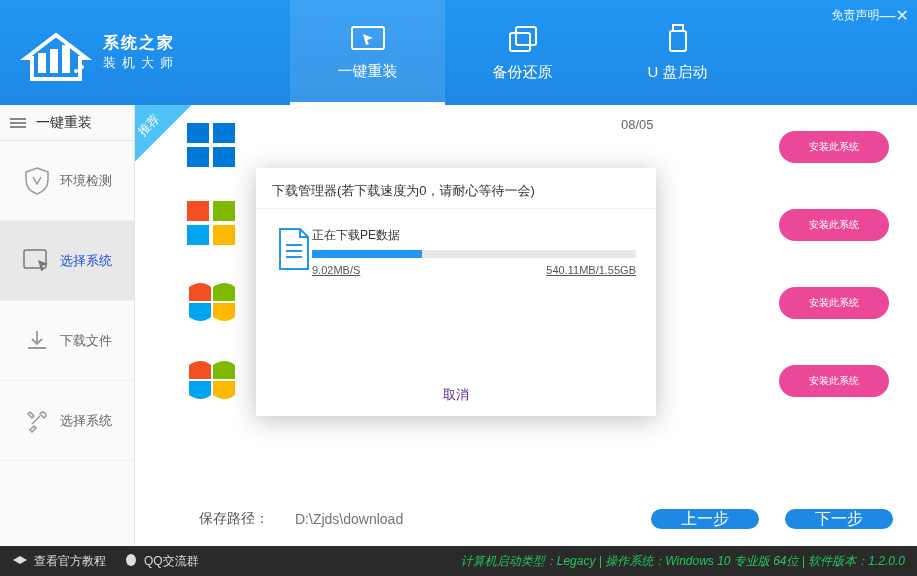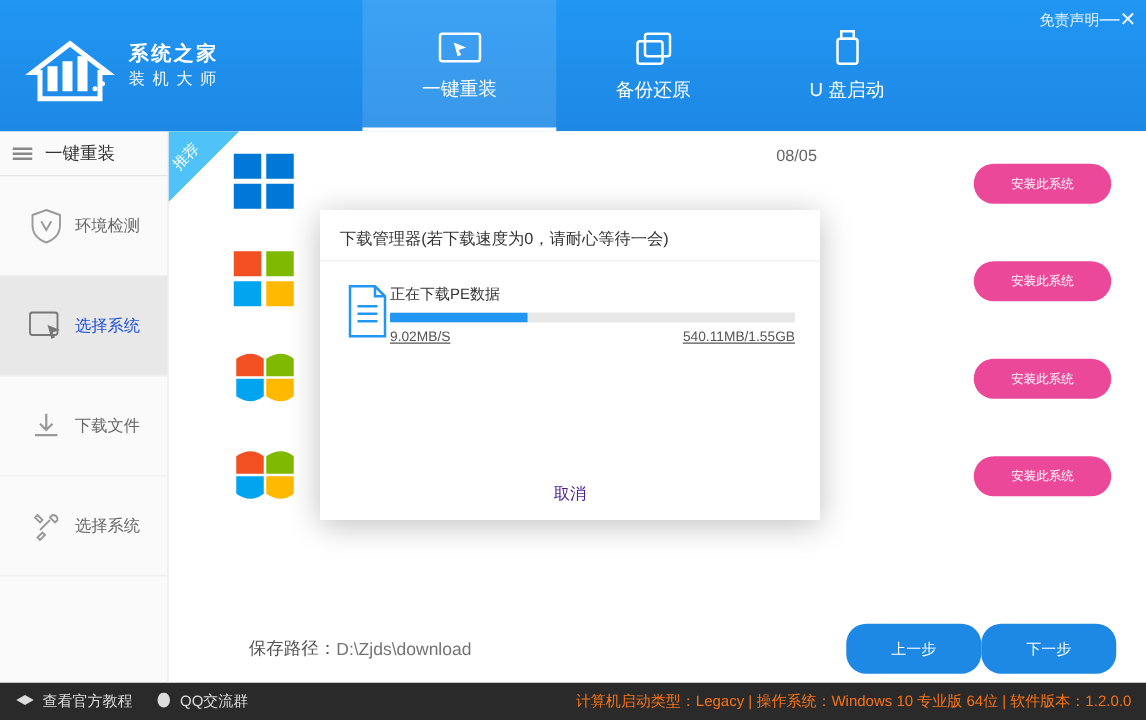--- a/index.html
+++ b/index.html
@@ -31,31 +31,31 @@
 .main { flex: 1; background: #fff; position: relative; display: flex; flex-direction: column; }
 .os-list { flex: 1; padding: 12px 20px 0 20px; position: relative; }
 .ribbon { position: absolute; top: 0; left: 0; width: 56px; height: 56px; background: linear-gradient(135deg, #4fc3f7 50%, transparent 50%); }
 .ribbon span { position: absolute; top: 12px; left: 2px; transform: rotate(-45deg); color: #fff; font-size: 12px; }
 .os-row { display: flex; height: 78px; gap: 18px; }
 .os-icon { width: 56px; height: 56px; margin-left: 28px; }
 .os-info { flex: 1; color: #555; font-size: 13px; }
 .os-date { width: 140px; color: #666; font-size: 13px; }
 .install-btn { width: 110px; height: 32px; border: none; border-radius: 16px; background: #ec4899; color: #fff; font-size: 10px; cursor: pointer; margin-right: 8px; margin-top: 14px; }
 
-.bottom-bar { height: 54px; display: flex; align-items: center; padding: 0 24px; gap: 0; font-size: 14px; }
+.bottom-bar { height: 54px; display: flex; align-items: center; padding: 0 24px; gap: 26px; font-size: 14px; }
 .bottom-bar .label { color: #555; margin-left: 40px; }
 .bottom-bar .path { color: #737373; }
 .spacer { flex: 1; }
-.nav-btn { width: 108px; height: 40px; border: none; border-radius: 16px; background: #1e88e5; color: #fff; font-size: 12px; cursor: pointer; }
+.nav-btn { width: 108px; height: 20px; border: none; border-radius: 16px; background: #1e88e5; color: #fff; font-size: 16px; cursor: pointer; }
 
 
 .footer { height: 30px; background: #2a2a2a; color: #ddd; display: flex; align-items: center; padding: 0 12px; font-size: 12px; gap: 16px; }
 .footer .left { display: flex; gap: 18px; }
 .footer .fitem { display: flex; align-items: center; gap: 6px; cursor: pointer; }
-.footer .right { margin-left: auto; color: #f97316; }
+.footer .right { margin-left: auto; color: #22c55e; font-style: italic; }
 .modal { position: absolute; top: 168px; left: 256px; width: 400px; height: 248px; background: #fff; box-shadow: 0 4px 24px rgba(0,0,0,0.25); z-index: 100; display: flex; flex-direction: column; }
 .modal-title { padding: 14px 16px 8px; font-size: 13px; color: #333; border-bottom: 1px solid #f0f0f0; }
 .modal-body { flex: 1; padding: 18px 20px; display: flex; gap: 0; align-items: flex-start; }
 .doc-icon { width: 36px; height: 44px; flex-shrink: 0; }
 .progress-area { flex: 1; }
 .progress-label { font-size: 12px; color: #333; margin-bottom: 6px; }
 .progress-bar { height: 8px; background: #e8e8e8; border-radius: 1px; overflow: hidden; margin-bottom: 6px; }
 .progress-fill { height: 100%; background: #2196f3; width: 34%; }
 .progress-stats { display: flex; justify-content: space-between; font-size: 11px; color: #555; text-decoration: underline; }
 .modal-footer { text-align: center; padding: 12px; font-size: 13px; color: #4c1d95; cursor: pointer; }

